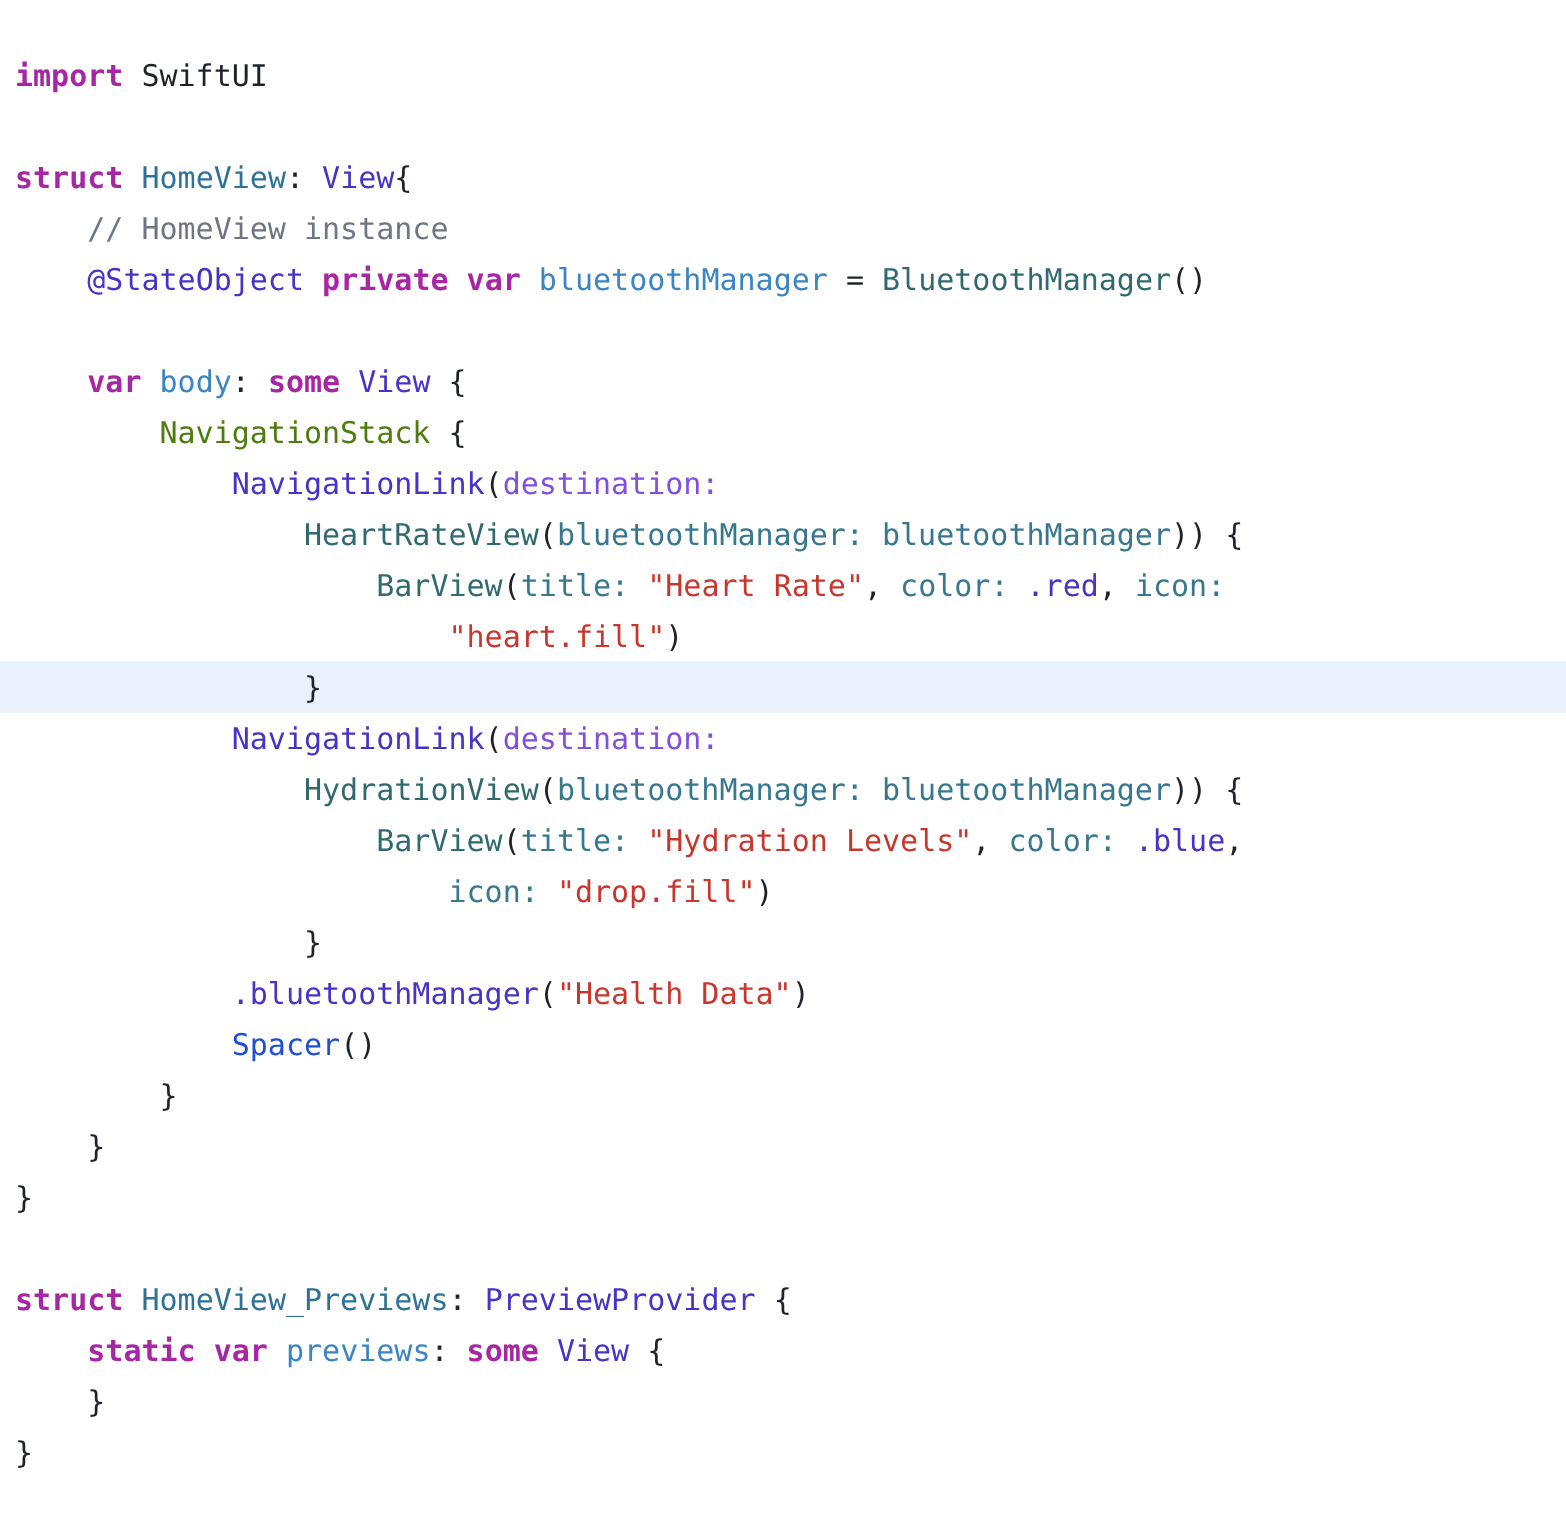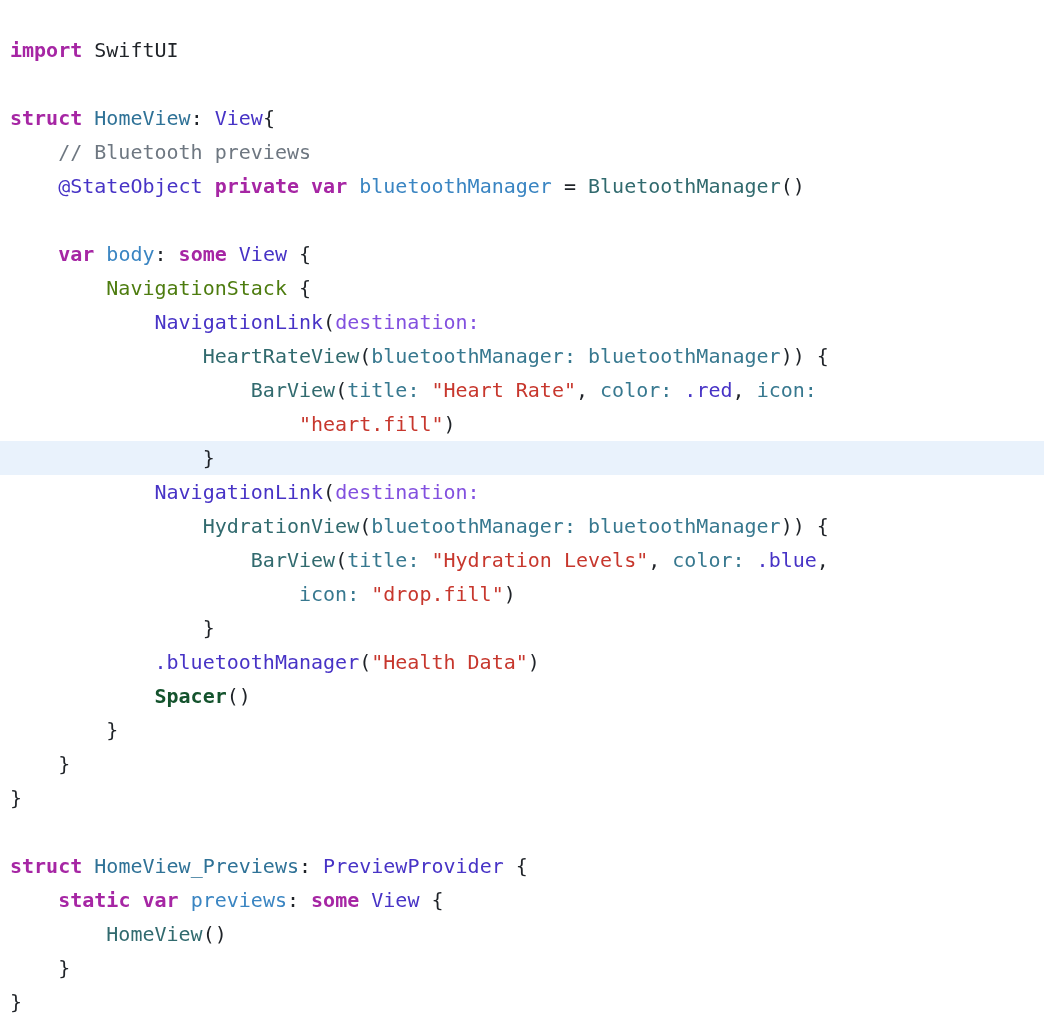--- a/index.html
+++ b/index.html
@@ -32,39 +32,38 @@
   }
   .tk-kw { font-weight: 700; }
 </style>
 </head>
 <body>
 
 <div class="code-viewer">
     <div class="code-line"><span class="tk-kw" style="color: rgb(166, 38, 164);">import</span><span class="tk-pl" style="color: rgb(31, 35, 40);"> SwiftUI</span></div>
     <div class="code-line"></div>
     <div class="code-line"><span class="tk-kw" style="color: rgb(166, 38, 164);">struct</span><span class="tk-pl" style="color: rgb(31, 35, 40);"> </span><span class="tk-decl" style="color: rgb(47, 114, 151);">HomeView</span><span class="tk-pl" style="color: rgb(31, 35, 40);">: </span><span class="tk-type" style="color: rgb(71, 51, 198);">View</span><span class="tk-pl" style="color: rgb(31, 35, 40);">{</span></div>
-    <div class="code-line"><span class="tk-cm" style="color: rgb(110, 119, 129);">    // Bluetooth previews</span></div>
+    <div class="code-line"><span class="tk-cm" style="color: rgb(110, 119, 129);">    // HomeView instance</span></div>
     <div class="code-line"><span class="tk-pl" style="color: rgb(31, 35, 40);">    </span><span class="tk-type" style="color: rgb(71, 51, 198);">@StateObject</span><span class="tk-pl" style="color: rgb(31, 35, 40);"> </span><span class="tk-kw" style="color: rgb(166, 38, 164);">private</span><span class="tk-pl" style="color: rgb(31, 35, 40);"> </span><span class="tk-kw" style="color: rgb(166, 38, 164);">var</span><span class="tk-pl" style="color: rgb(31, 35, 40);"> </span><span class="tk-prop" style="color: rgb(58, 133, 194);">bluetoothManager</span><span class="tk-pl" style="color: rgb(31, 35, 40);"> = </span><span class="tk-call" style="color: rgb(49, 106, 110);">BluetoothManager</span><span class="tk-pl" style="color: rgb(31, 35, 40);">()</span></div>
     <div class="code-line"></div>
     <div class="code-line"><span class="tk-pl" style="color: rgb(31, 35, 40);">    </span><span class="tk-kw" style="color: rgb(166, 38, 164);">var</span><span class="tk-pl" style="color: rgb(31, 35, 40);"> </span><span class="tk-prop" style="color: rgb(58, 133, 194);">body</span><span class="tk-pl" style="color: rgb(31, 35, 40);">: </span><span class="tk-kw" style="color: rgb(166, 38, 164);">some</span><span class="tk-pl" style="color: rgb(31, 35, 40);"> </span><span class="tk-type" style="color: rgb(71, 51, 198);">View</span><span class="tk-pl" style="color: rgb(31, 35, 40);"> {</span></div>
     <div class="code-line"><span class="tk-pl" style="color: rgb(31, 35, 40);">        </span><span class="tk-type" style="color: #4d7c0f;">NavigationStack</span><span class="tk-pl" style="color: rgb(31, 35, 40);"> {</span></div>
     <div class="code-line"><span class="tk-pl" style="color: rgb(31, 35, 40);">            </span><span class="tk-type" style="color: rgb(71, 51, 198);">NavigationLink</span><span class="tk-pl" style="color: rgb(31, 35, 40);">(</span><span class="tk-member" style="color: rgb(130, 80, 223);">destination:</span></div>
     <div class="code-line"><span class="tk-pl" style="color: rgb(31, 35, 40);">                </span><span class="tk-call" style="color: rgb(49, 106, 110);">HeartRateView</span><span class="tk-pl" style="color: rgb(31, 35, 40);">(</span><span class="tk-param" style="color: rgb(55, 120, 143);">bluetoothManager:</span><span class="tk-pl" style="color: rgb(31, 35, 40);"> </span><span class="tk-param" style="color: rgb(55, 120, 143);">bluetoothManager</span><span class="tk-pl" style="color: rgb(31, 35, 40);">)) {</span></div>
     <div class="code-line"><span class="tk-pl" style="color: rgb(31, 35, 40);">                    </span><span class="tk-call" style="color: rgb(49, 106, 110);">BarView</span><span class="tk-pl" style="color: rgb(31, 35, 40);">(</span><span class="tk-param" style="color: rgb(55, 120, 143);">title:</span><span class="tk-pl" style="color: rgb(31, 35, 40);"> </span><span class="tk-str" style="color: rgb(199, 55, 45);">"Heart Rate"</span><span class="tk-pl" style="color: rgb(31, 35, 40);">, </span><span class="tk-param" style="color: rgb(55, 120, 143);">color:</span><span class="tk-pl" style="color: rgb(31, 35, 40);"> </span><span class="tk-type" style="color: rgb(71, 51, 198);">.red</span><span class="tk-pl" style="color: rgb(31, 35, 40);">, </span><span class="tk-param" style="color: rgb(55, 120, 143);">icon:</span></div>
     <div class="code-line"><span class="tk-pl" style="color: rgb(31, 35, 40);">                        </span><span class="tk-str" style="color: rgb(199, 55, 45);">"heart.fill"</span><span class="tk-pl" style="color: rgb(31, 35, 40);">)</span></div>
     <div class="code-line highlighted"><span class="tk-pl" style="color: rgb(31, 35, 40);">                }</span></div>
     <div class="code-line"><span class="tk-pl" style="color: rgb(31, 35, 40);">            </span><span class="tk-type" style="color: rgb(71, 51, 198);">NavigationLink</span><span class="tk-pl" style="color: rgb(31, 35, 40);">(</span><span class="tk-member" style="color: rgb(130, 80, 223);">destination:</span></div>
     <div class="code-line"><span class="tk-pl" style="color: rgb(31, 35, 40);">                </span><span class="tk-call" style="color: rgb(49, 106, 110);">HydrationView</span><span class="tk-pl" style="color: rgb(31, 35, 40);">(</span><span class="tk-param" style="color: rgb(55, 120, 143);">bluetoothManager:</span><span class="tk-pl" style="color: rgb(31, 35, 40);"> </span><span class="tk-param" style="color: rgb(55, 120, 143);">bluetoothManager</span><span class="tk-pl" style="color: rgb(31, 35, 40);">)) {</span></div>
     <div class="code-line"><span class="tk-pl" style="color: rgb(31, 35, 40);">                    </span><span class="tk-call" style="color: rgb(49, 106, 110);">BarView</span><span class="tk-pl" style="color: rgb(31, 35, 40);">(</span><span class="tk-param" style="color: rgb(55, 120, 143);">title:</span><span class="tk-pl" style="color: rgb(31, 35, 40);"> </span><span class="tk-str" style="color: rgb(199, 55, 45);">"Hydration Levels"</span><span class="tk-pl" style="color: rgb(31, 35, 40);">, </span><span class="tk-param" style="color: rgb(55, 120, 143);">color:</span><span class="tk-pl" style="color: rgb(31, 35, 40);"> </span><span class="tk-type" style="color: rgb(71, 51, 198);">.blue</span><span class="tk-pl" style="color: rgb(31, 35, 40);">,</span></div>
     <div class="code-line"><span class="tk-pl" style="color: rgb(31, 35, 40);">                        </span><span class="tk-param" style="color: rgb(55, 120, 143);">icon:</span><span class="tk-pl" style="color: rgb(31, 35, 40);"> </span><span class="tk-str" style="color: rgb(199, 55, 45);">"drop.fill"</span><span class="tk-pl" style="color: rgb(31, 35, 40);">)</span></div>
     <div class="code-line"><span class="tk-pl" style="color: rgb(31, 35, 40);">                }</span></div>
     <div class="code-line"><span class="tk-pl" style="color: rgb(31, 35, 40);">            </span><span class="tk-type" style="color: rgb(71, 51, 198);">.bluetoothManager</span><span class="tk-pl" style="color: rgb(31, 35, 40);">(</span><span class="tk-str" style="color: rgb(199, 55, 45);">"Health Data"</span><span class="tk-pl" style="color: rgb(31, 35, 40);">)</span></div>
-    <div class="code-line"><span class="tk-pl" style="color: rgb(31, 35, 40);">            </span><span class="tk-type" style="color: #14532d; font-weight: bold;">Spacer</span><span class="tk-pl" style="color: rgb(31, 35, 40);">()</span></div>
+    <div class="code-line"><span class="tk-pl" style="color: rgb(31, 35, 40);">            </span><span class="tk-type" style="color: #1d4ed8;">Spacer</span><span class="tk-pl" style="color: rgb(31, 35, 40);">()</span></div>
     <div class="code-line"><span class="tk-pl" style="color: rgb(31, 35, 40);">        }</span></div>
     <div class="code-line"><span class="tk-pl" style="color: rgb(31, 35, 40);">    }</span></div>
     <div class="code-line"><span class="tk-pl" style="color: rgb(31, 35, 40);">}</span></div>
     <div class="code-line"></div>
     <div class="code-line"><span class="tk-kw" style="color: rgb(166, 38, 164);">struct</span><span class="tk-pl" style="color: rgb(31, 35, 40);"> </span><span class="tk-decl" style="color: rgb(47, 114, 151);">HomeView_Previews</span><span class="tk-pl" style="color: rgb(31, 35, 40);">: </span><span class="tk-type" style="color: rgb(71, 51, 198);">PreviewProvider</span><span class="tk-pl" style="color: rgb(31, 35, 40);"> {</span></div>
     <div class="code-line"><span class="tk-pl" style="color: rgb(31, 35, 40);">    </span><span class="tk-kw" style="color: rgb(166, 38, 164);">static</span><span class="tk-pl" style="color: rgb(31, 35, 40);"> </span><span class="tk-kw" style="color: rgb(166, 38, 164);">var</span><span class="tk-pl" style="color: rgb(31, 35, 40);"> </span><span class="tk-prop" style="color: rgb(58, 133, 194);">previews</span><span class="tk-pl" style="color: rgb(31, 35, 40);">: </span><span class="tk-kw" style="color: rgb(166, 38, 164);">some</span><span class="tk-pl" style="color: rgb(31, 35, 40);"> </span><span class="tk-type" style="color: rgb(71, 51, 198);">View</span><span class="tk-pl" style="color: rgb(31, 35, 40);"> {</span></div>
-    <div class="code-line"><span class="tk-pl" style="color: rgb(31, 35, 40);">        </span><span class="tk-call" style="color: rgb(49, 106, 110);">HomeView</span><span class="tk-pl" style="color: rgb(31, 35, 40);">()</span></div>
     <div class="code-line"><span class="tk-pl" style="color: rgb(31, 35, 40);">    }</span></div>
     <div class="code-line"><span class="tk-pl" style="color: rgb(31, 35, 40);">}</span></div>
   </div>
 
 </body></html>

